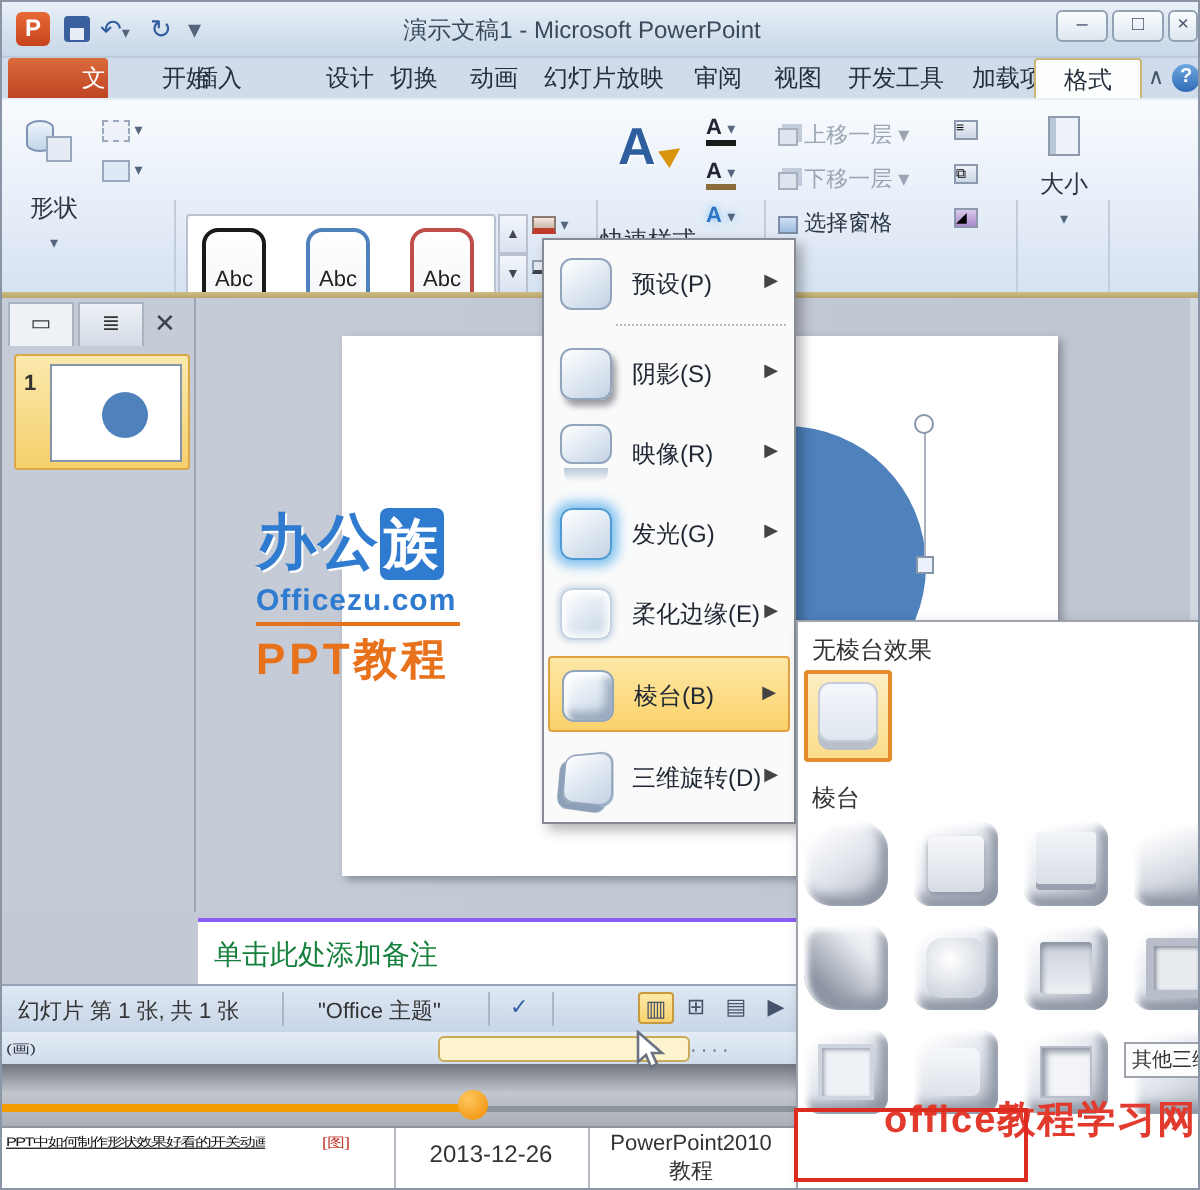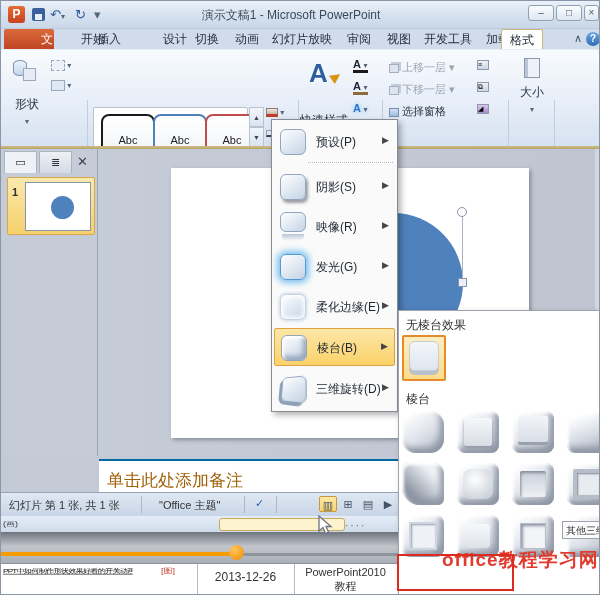--- a/index.html
+++ b/index.html
@@ -38,21 +38,21 @@
   .drop-caret { font-size:8px; color:#55657c; }
   .big-btn { position:absolute; text-align:center; font-size:12px; color:#2c3razor745; color:#2c3745; }
   .shape-ico-a { position:absolute; width:14px; height:16px; border:1.5px solid #7d94b5; border-radius:7px/4px;
     background:linear-gradient(#eef4fb,#c3d4ea); }
   .shape-ico-b { position:absolute; width:13px; height:13px; border:1.5px solid #9aa8bd; background:#e6ecf5; }
   .mini-btn { position:absolute; font-size:8px; color:#55657c; }
   .mini-box { display:inline-block; width:14px; height:11px; border:1px solid #9aa8bd; background:#eef2f8; vertical-align:middle; }
 
   .style-gal { position:absolute; left:92px; top:57px; width:155px; height:61px; background:#fff;
     border:1px solid #b9c2ce; border-radius:2px; }
-  .abc { position:absolute; top:6px; width:54px; height:48px; border-radius:8px; background:linear-gradient(#ffffff,#f0f3f7);
+  .abc { position:absolute; top:6px; width:32px; height:48px; border-radius:8px; background:linear-gradient(#ffffff,#f0f3f7);
     font-size:11px; color:#222; text-align:center; line-height:48px; }
   .gal-scroll { position:absolute; left:248px; top:57px; width:16px; height:61px; }
   .gal-sbtn { position:absolute; left:0; width:15px; height:20px; background:linear-gradient(#f2f6fb,#d9e3f0);
     border:1px solid #b9c2ce; font-size:7px; color:#445; text-align:center; line-height:19px; }
   .fx-btn { position:absolute; left:265px; width:30px; height:19px; font-size:8px; color:#55657c; }
   .fx-open { left:263px; width:33px; height:22px; background:linear-gradient(#fdeaa6,#f9d26d);
     border:1px solid #c89a3e; border-radius:3px; }
   .bucket { display:inline-block; width:12px; height:9px; background:linear-gradient(#f3e6df,#cbb7ac);
     border:1px solid #8d7b70; border-bottom:3px solid #c03a2b; vertical-align:middle; }
   .pencil { display:inline-block; width:12px; height:7px; background:linear-gradient(115deg,#e4e9f0 60%,#b9995e 60%);
@@ -88,21 +88,21 @@
   .wm { position:absolute; z-index:3; }
   .wm-brand { font-size:30px; font-weight:bold; color:#2f7bd0; letter-spacing:1px; text-shadow:1px 1px 0 #fff; }
   .wm-chip { display:inline-block; background:#2f7bd0; color:#fff; border-radius:4px; padding:0 2px;
     text-shadow:none; font-size:27px; }
   .wm-site { font-size:15px; font-weight:bold; color:#2f7bd0; letter-spacing:.5px; }
   .wm-rule { width:102px; height:2px; background:#e8721c; margin:2px 0; }
   .wm-tag { font-size:22px; font-weight:bold; color:#e8721c; letter-spacing:2px; }
 
   
   .notes { position:absolute; left:98px; top:458px; width:502px; height:33px; background:#fff;
-    border-top:2px solid #0369a1; font-size:17px; color:#a16207; }
+    border-top:2px solid #8b5cf6; font-size:14px; color:#15803d; }
   .statusbar { position:absolute; left:0; top:491px; width:600px; height:24px;
     background:linear-gradient(#dfe8f3,#c8d5e7); border-top:1px solid #97a4b7; font-size:11px; color:#333; }
   .sb-sep { position:absolute; top:3px; width:1px; height:17px; background:#aab6c6; }
   .view-ico { position:absolute; top:3px; width:18px; height:16px; text-align:center; line-height:16px;
     font-size:11px; color:#46536b; }
   .view-active { background:linear-gradient(#fdeaa6,#f9d26d); border:1px solid #c89a3e; border-radius:2px; }
 
   
   .strip1 { position:absolute; left:0; top:515px; width:600px; height:16px; background:linear-gradient(#e4edf7,#cfdcEB); background:linear-gradient(#e4edf7,#cfdceb); }
   .strip1-box { position:absolute; left:218px; top:2px; width:126px; height:13px; background:#fdf3cf;
@@ -199,21 +199,21 @@
     <div class="tab" style="left:70px;width:44px;">开始</div>
     <div class="tab" style="left:88px;width:40px;">插入</div>
     <div class="tab" style="left:146px;width:40px;text-align:right;">设计</div>
     <div class="tab" style="left:186px;width:40px;">切换</div>
     <div class="tab" style="left:226px;width:40px;">动画</div>
     <div class="tab" style="left:266px;width:70px;">幻灯片放映</div>
     <div class="tab" style="left:338px;width:40px;">审阅</div>
     <div class="tab" style="left:378px;width:40px;">视图</div>
     <div class="tab" style="left:418px;width:58px;">开发工具</div>
     <div class="tab" style="left:478px;width:50px;">加载项</div>
-    <div class="tab tab-active" style="left:500px;width:42px;">格式</div>
+    <div class="tab tab-active" style="left:516px;width:54px;">格式</div>
     <div class="ribbon-right-ctl" style="left:573px;">∧</div>
     <div class="ribbon-right-ctl help-ico" style="left:585px;">?</div>
   </div>
 
   <div class="ribbon">
 
     <div class="shape-ico-a" style="left:12px;top:10px;"></div>
     <div class="shape-ico-b" style="left:22px;top:18px;"></div>
     <div class="big-btn" style="left:4px;top:46px;width:44px;">
       <span>形状</span><br>
@@ -282,20 +282,26 @@
     <div class="panel-tab" style="left:38px;">≣</div>
     <div style="position:absolute;left:76px;top:5px;font-size:13px;color:#3c4250;font-weight:bold;">✕</div>
     <div style="position:absolute;left:6px;top:28px;width:88px;height:58px;background:linear-gradient(#fbe9ad,#f5d06c);border:1px solid #d9a84c;border-radius:2px;">
       <span style="position:absolute;left:4px;top:8px;font-size:11px;font-weight:bold;color:#333;">1</span>
       <div style="position:absolute;left:17px;top:4px;width:66px;height:49px;background:#fff;border:1px solid #8795aa;">
         <div class="circle" style="left:25px;top:13px;width:23px;height:23px;"></div>
       </div>
     </div>
   </div>
 
+  <div class="wm" style="left:127px;top:250px;">
+    <div class="wm-brand"><span>办公</span><span class="wm-chip">族</span></div>
+    <div class="wm-site">Officezu.com</div>
+    <div class="wm-rule"></div>
+    <div class="wm-tag">PPT教程</div>
+  </div>
 
   <div class="notes">
     <div style="padding:8px 0 0 8px;">单击此处添加备注</div>
   </div>
   <div class="statusbar">
     <span style="position:absolute;left:8px;top:5px;">幻灯片 第 1 张, 共 1 张</span>
     <div class="sb-sep" style="left:140px;"></div>
     <span style="position:absolute;left:158px;top:5px;">"Office 主题"</span>
     <div class="sb-sep" style="left:243px;"></div>
     <span style="position:absolute;left:254px;top:4px;color:#2e5fa3;font-weight:bold;">✓</span>

